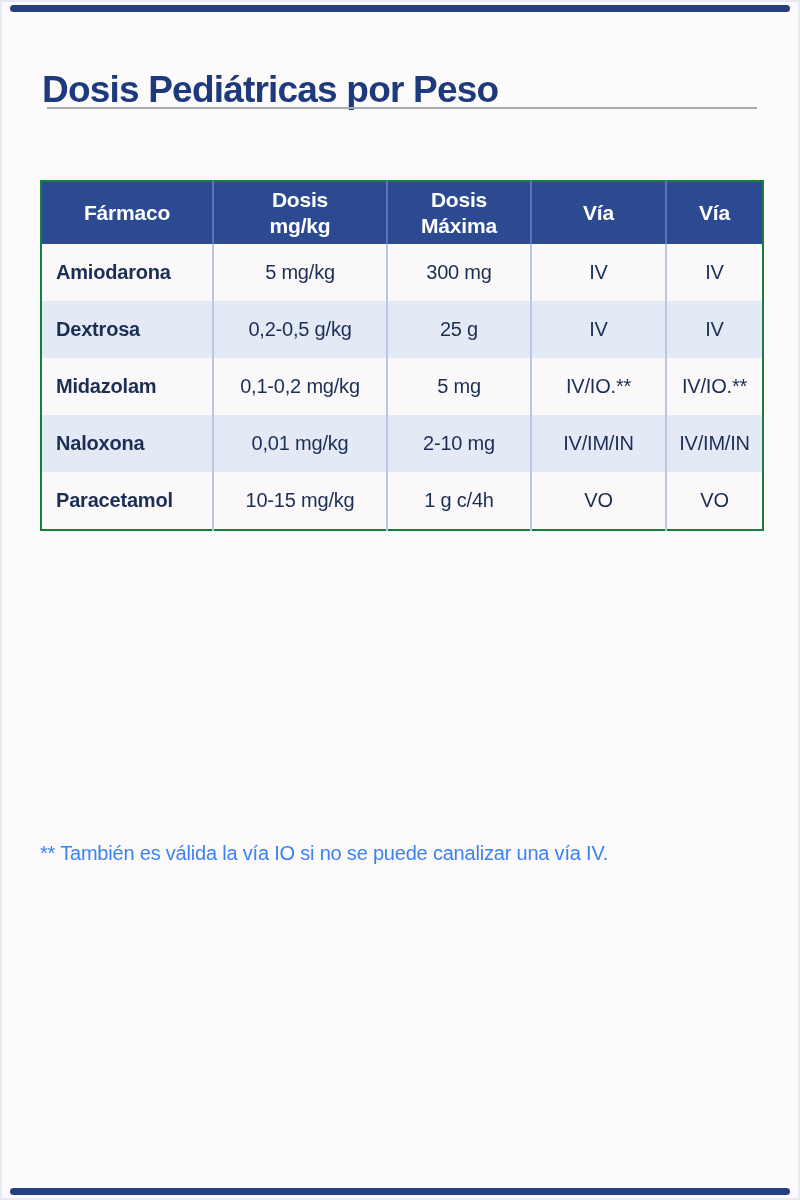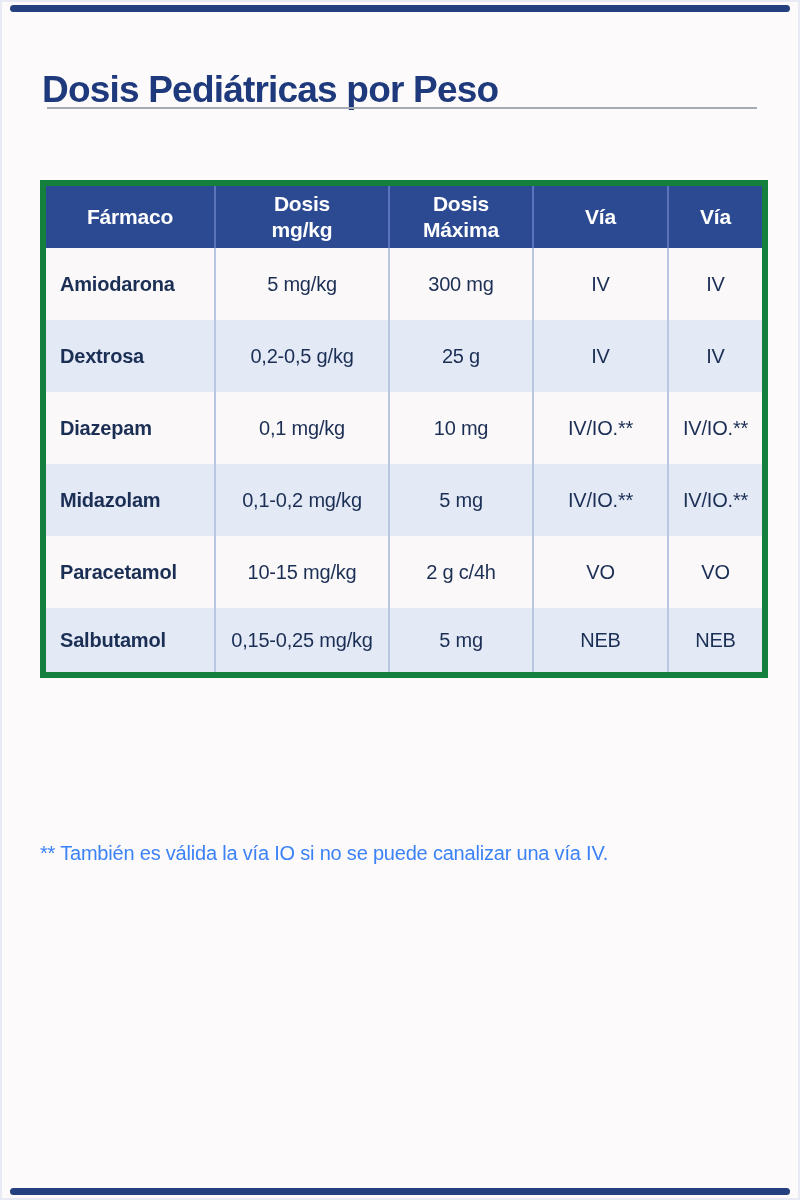--- a/index.html
+++ b/index.html
@@ -37,21 +37,21 @@
     width: 710px; height: 0;
     border-top: 2px solid #a7abb2;
   }
 
   .dose-table {
     position: absolute;
     left: 38px; top: 178px;
     width: 724px;
     border-collapse: collapse;
     table-layout: fixed;
-    border: 6px solid #15803d;
+    border: 2px solid #15803d;
   }
   .dose-table col.c0 { width: 172px; }
   .dose-table col.c1 { width: 174px; }
   .dose-table col.c2 { width: 144px; }
   .dose-table col.c3 { width: 135px; }
   .dose-table col.c4 { width: 97px; }
 
   .dose-table thead th {
     background: #2c4a92;
     color: #ffffff;
@@ -61,21 +61,21 @@
     text-align: center;
     vertical-align: middle;
     line-height: 1.25;
     letter-spacing: -0.2px;
     border-left: 2px solid #5b74b8;
     padding: 0;
   }
   .dose-table thead th:first-child { border-left: none; }
 
   .dose-table tbody td {
-    height: 72px;
+    height: 57px;
     font-size: 20px;
     color: #1b2f55;
     text-align: center;
     vertical-align: middle;
     line-height: 1.25;
     letter-spacing: -0.2px;
     border-left: 2px solid #b9c7e2;
     padding: 0 4px;
   }
   .dose-table tbody td:first-child {
@@ -132,45 +132,38 @@
         <td>IV</td>
       </tr>
       <tr>
         <td>Dextrosa</td>
         <td>0,2-0,5 g/kg</td>
         <td>25 g</td>
         <td>IV</td>
         <td>IV</td>
       </tr>
       <tr>
-        <td>Diazepam</td>
-        <td>0,1 mg/kg</td>
-        <td>10 mg</td>
-        <td>IV/IO.**</td>
-        <td>IV/IO.**</td>
-      </tr>
-      <tr>
         <td>Midazolam</td>
         <td>0,1-0,2 mg/kg</td>
         <td>5 mg</td>
         <td>IV/IO.**</td>
         <td>IV/IO.**</td>
       </tr>
       <tr>
+        <td>Naloxona</td>
+        <td>0,01 mg/kg</td>
+        <td>2-10 mg</td>
+        <td>IV/IM/IN</td>
+        <td>IV/IM/IN</td>
+      </tr>
+      <tr>
         <td>Paracetamol</td>
         <td>10-15 mg/kg</td>
-        <td>2 g c/4h</td>
+        <td>1 g c/4h</td>
         <td>VO</td>
         <td>VO</td>
-      </tr>
-      <tr class="last">
-        <td>Salbutamol</td>
-        <td>0,15-0,25 mg/kg</td>
-        <td>5 mg</td>
-        <td>NEB</td>
-        <td>NEB</td>
       </tr>
     </tbody>
 </table>
 
 <p class="footnote">** También es válida la vía IO si no se puede canalizar una vía IV.</p>
 
 <div class="accent-bar bottom"></div>
 
 </body></html>

